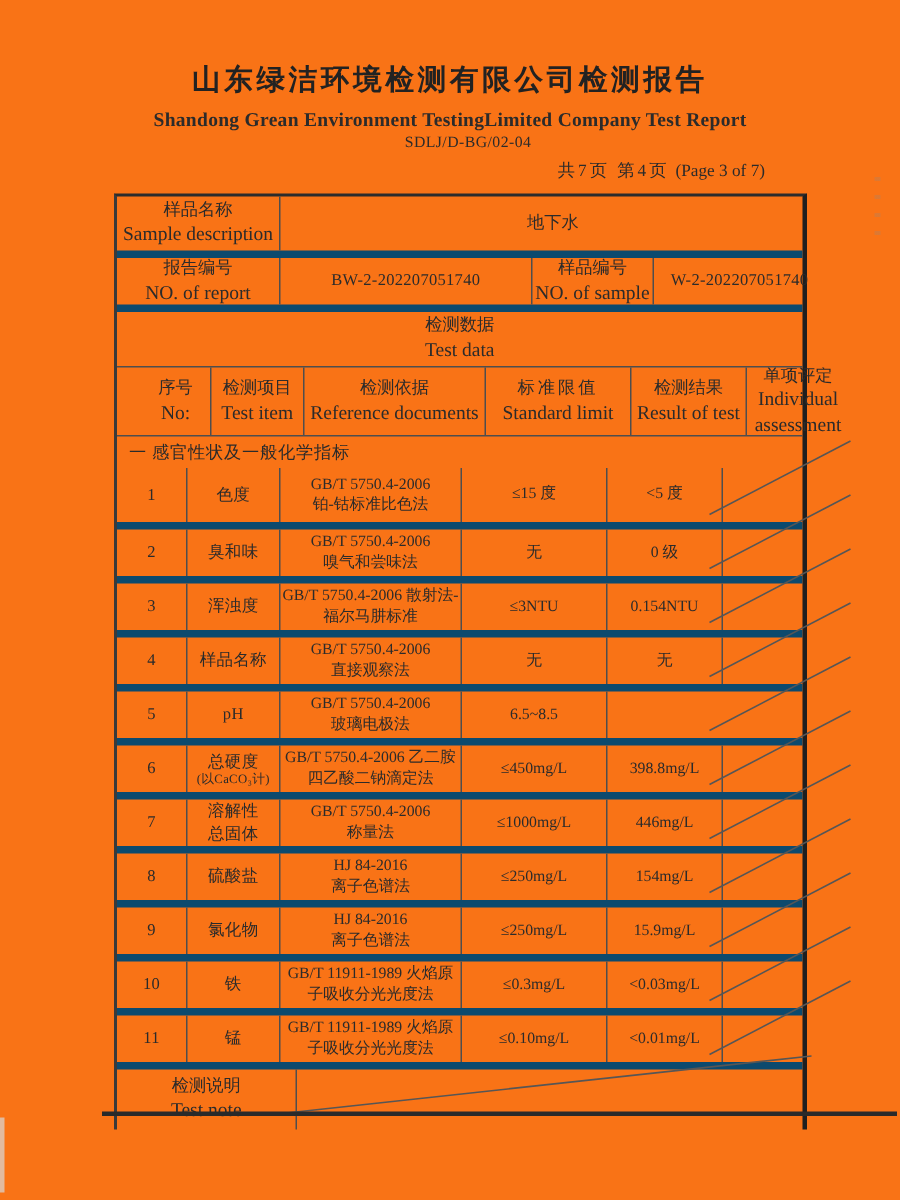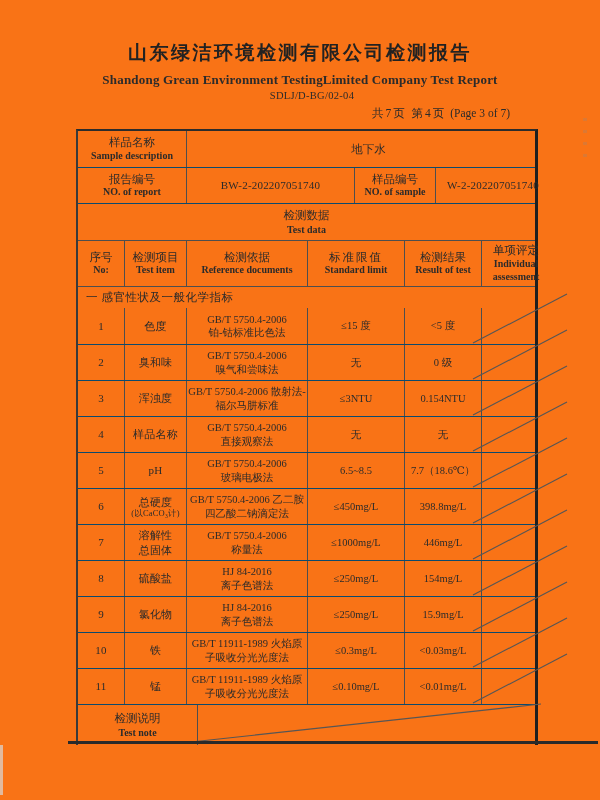--- a/index.html
+++ b/index.html
@@ -12,30 +12,30 @@
   .title-en{font-size:13px;font-weight:bold;margin-top:6px;letter-spacing:0.2px;}
   .doc-code{font-size:10.5px;margin-top:2px;letter-spacing:0.3px;padding-left:24px;}
   .page-info{position:absolute;top:106px;right:90px;font-size:11.5px;white-space:nowrap;}
   .page-info .cn{letter-spacing:2px;margin-right:4px;}
 
   
   .tbl{position:absolute;left:76px;top:129px;width:462px;box-sizing:border-box;
        border-top:2px solid #2c2c2c;border-left:2px solid #3a3a3a;border-right:3px solid #1f1f1f;
        background:transparent;}
   .r{display:grid;box-sizing:border-box;}
-  .r + .r, .banner, .note-row{border-top:1px solid #0c4a6e;}
+  .r + .r, .banner, .note-row{border-top:5px solid #0c4a6e;}
   .g-info{grid-template-columns:108px 168px 81px 115px;}
   .g-main{grid-template-columns:46px 62px 121px 97px 77px 69px;}
-  .h36{height:36px;}.h46{height:46px;}
+  .h36{height:36px;}.h46{height:46px;padding-left:16px;}
   .c{display:flex;flex-direction:column;align-items:center;justify-content:center;
      text-align:center;box-sizing:border-box;border-left:1px solid #4e4e4e;
      line-height:1.28;white-space:pre-line;overflow:hidden;}
   .c:first-child{border-left:none;}
   .cn1{font-size:11.5px;}
-  .en1{font-size:10px;font-weight:bold;}
+  .en1{font-size:13px;}
   .val{font-size:11px;letter-spacing:0.2px;}
   .ls2{letter-spacing:2px;}
   .cell-sm{font-size:10.5px;}
   .sub{display:block;font-size:8.5px;line-height:1.1;}
   .banner{height:36px;display:flex;flex-direction:column;align-items:center;justify-content:center;line-height:1.3;}
   .section-row{height:22px;display:flex;align-items:center;font-size:11.5px;padding-left:8px;box-sizing:border-box;border-top:1px solid #4e4e4e;letter-spacing:0.5px;}
   .note-row{height:40px;display:flex;}
   .note-label{width:120px;box-sizing:border-box;border-right:1px solid #4e4e4e;display:flex;flex-direction:column;align-items:center;justify-content:center;line-height:1.3;}
   .note-body{flex:1;}
 
@@ -160,21 +160,20 @@
       <div class="c cell-sm">无</div>
       <div class="c cell-sm">无</div>
       <div class="c"></div>
     </div>
     <div class="r g-main h36">
       <div class="c val">5</div>
       <div class="c val"><span>pH</span></div>
       <div class="c cell-sm">GB/T 5750.4-2006
 玻璃电极法</div>
       <div class="c cell-sm">6.5~8.5</div>
-      <div class="c cell-sm">7.7（18.6℃）</div>
       <div class="c"></div>
     </div>
     <div class="r g-main h36">
       <div class="c val">6</div>
       <div class="c val"><span>总硬度</span><span class="sub">(以CaCO₃计)</span></div>
       <div class="c cell-sm">GB/T 5750.4-2006 乙二胺
 四乙酸二钠滴定法</div>
       <div class="c cell-sm">≤450mg/L</div>
       <div class="c cell-sm">398.8mg/L</div>
       <div class="c"></div>

